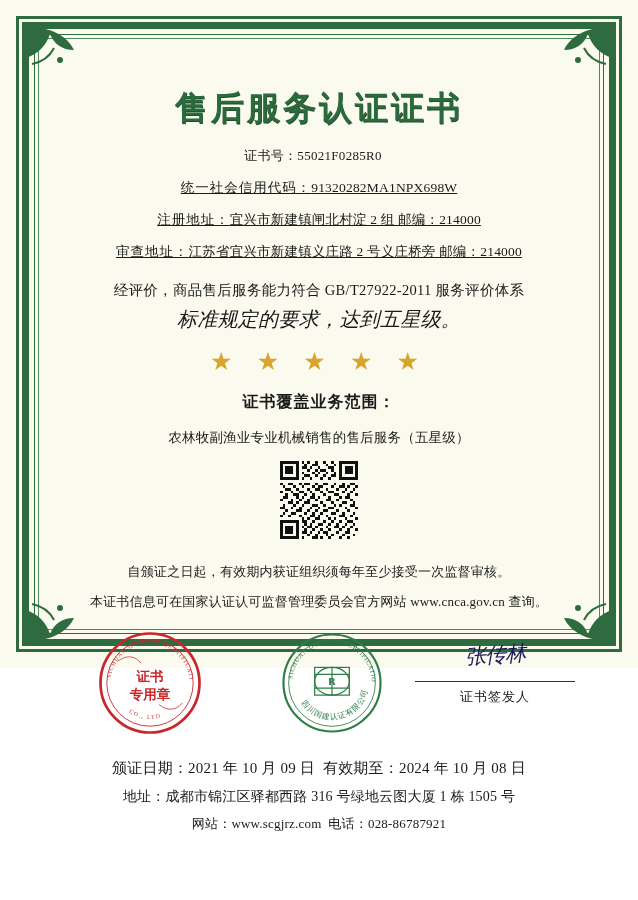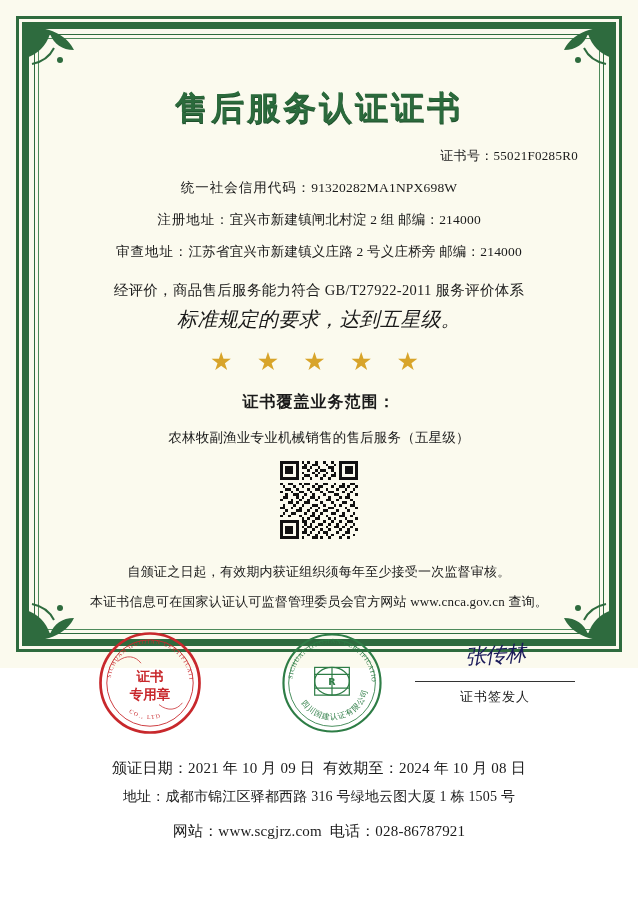--- a/index.html
+++ b/index.html
@@ -83,37 +83,38 @@
     margin-top: 38px;
     font-family: "DejaVu Sans", sans-serif;
     font-weight: bold;
     font-size: 33px;
     letter-spacing: 3px;
     color: #2b6a3c;
     text-shadow: 0.5px 0.5px 0 #1f4f2c;
   }
   .cert-no {
     margin-top: 16px;
-    text-align: right;
+    text-align: center;
     padding-right: 12px;
     font-size: 13px;
     letter-spacing: 0.3px;
   }
   .company-name {
     margin-top: 16px;
     font-family: "DejaVu Sans", sans-serif;
     font-weight: bold;
     font-size: 22px;
     letter-spacing: 1px;
     color: #111;
   }
   .info-line {
     margin-top: 14px;
     font-size: 13.5px;
     letter-spacing: 0.2px;
+    text-decoration: underline;
   }
   .info-line .lbl { letter-spacing: 1px; }
   .statement {
     margin-top: 20px;
     font-size: 14.5px;
     letter-spacing: 0.3px;
   }
   .statement2 {
     margin-top: 6px;
     font-size: 20px;
@@ -210,22 +211,22 @@
     margin-top: 14px;
     font-size: 15px;
     letter-spacing: 0.2px;
   }
   .address {
     margin-top: 10px;
     font-size: 14px;
     letter-spacing: 0.2px;
   }
   .web {
-    margin-top: 16px;
-    font-size: 15px;
+    margin-top: 9px;
+    font-size: 13px;
     letter-spacing: 0.2px;
   }
   .seal-text { font-size: 6.4px; }
 </style>
 </head>
 <body>
 
 <div class="certificate">
 
   <div class="frame-outer"></div>

